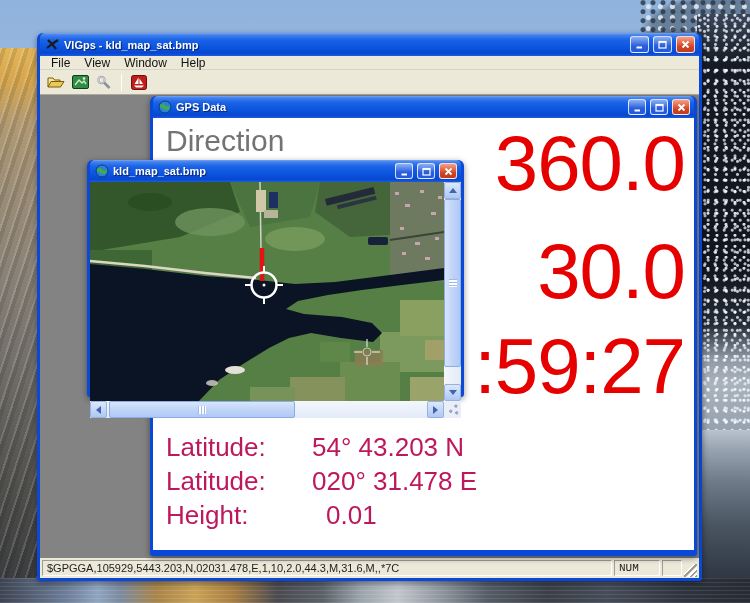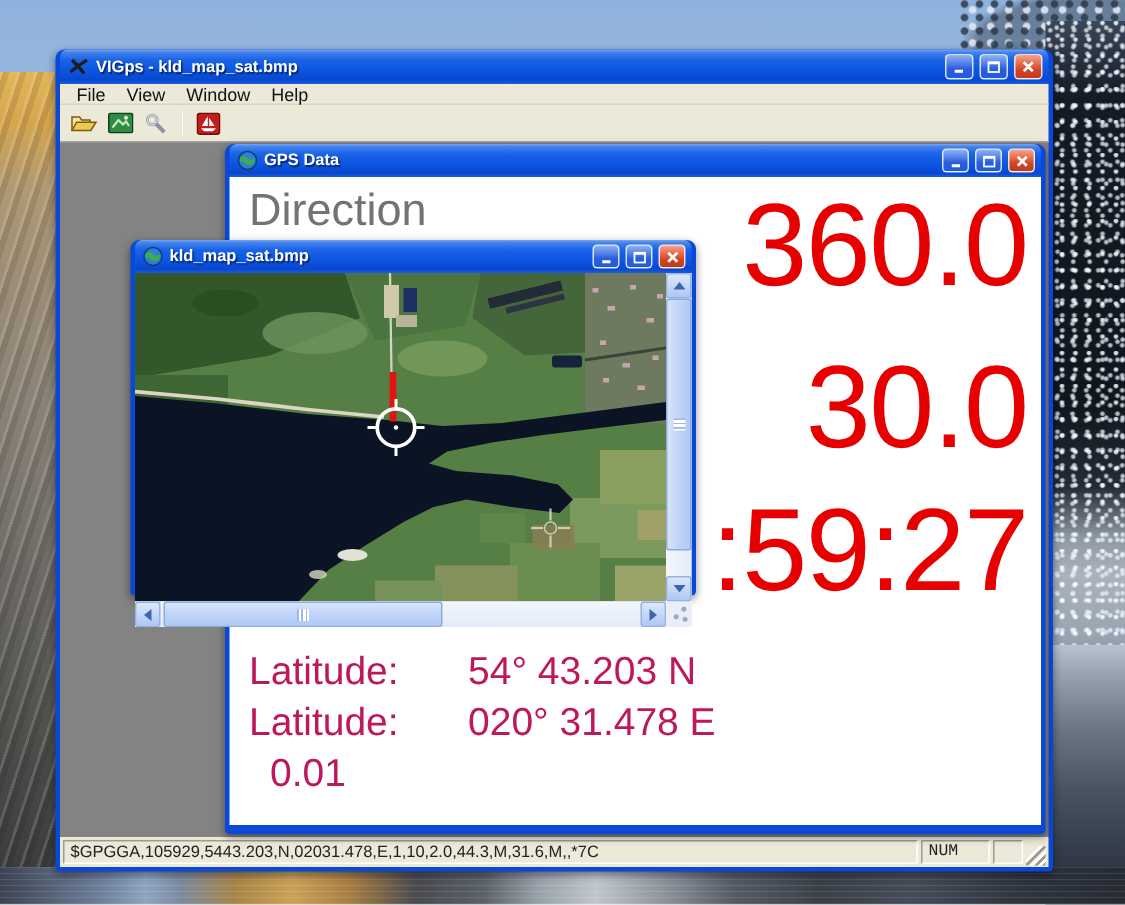--- a/index.html
+++ b/index.html
@@ -228,20 +228,21 @@
       <div class="coords">
         <div class="coord-row">
           <span class="cl">Latitude:</span>
           <span>54° 43.203 N</span>
         </div>
         <div class="coord-row">
           <span class="cl">Latitude:</span>
           <span>020° 31.478 E</span>
         </div>
         <div class="coord-row">
+          <span class="cl">Height:</span>
           <span style="padding-left:14px;">0.01</span>
         </div>
       </div>
     </div>
   </div>
 
   <div class="xp-window child" id="map-win">
     <div class="titlebar">
       <svg width="14" height="14" viewBox="0 0 14 14">
         <circle cx="7" cy="7" r="6" fill="#2f7fd6" stroke="#0c3e77"></circle>

